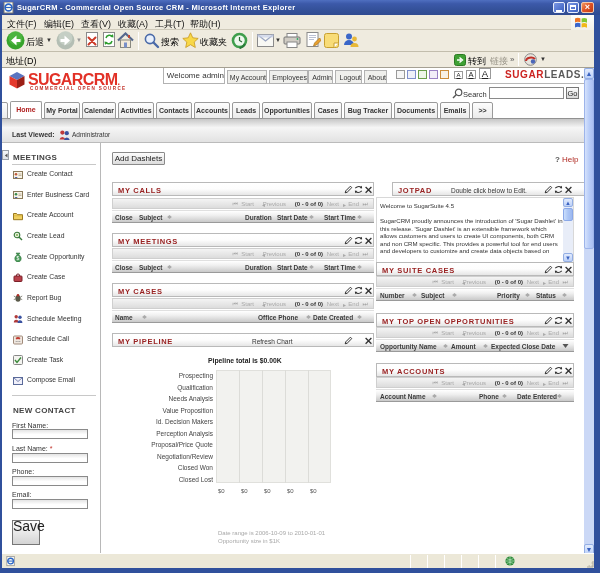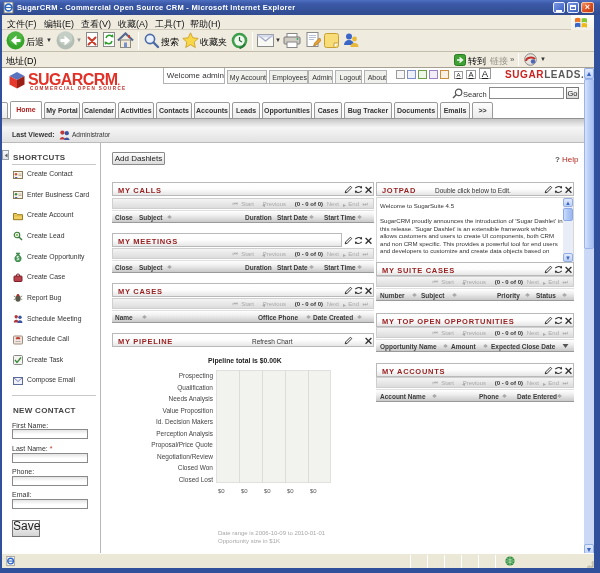--- a/index.html
+++ b/index.html
@@ -245,21 +245,21 @@
       <circle cx="7.8" cy="3.2" r="2.1" fill="#3a52a0"></circle>
       <path d="M4.9 10 a3 3.4 0 0 1 5.8 0 Z" fill="#3a52a0"></path>
     </svg>
   <span class="t" style="left:70px;top:63px;font-size:6.5px;color:#333">Administrator</span>
 
   <div style="left:98px;top:75px;width:1px;height:410px;background:#b8b8b8"></div>
   <div style="left:0px;top:82px;width:7px;height:10px;border:1px solid #9aa0a8;background:linear-gradient(180deg,#f4f6f8,#dfe3e8)"></div>
     <svg style="left:1.5px;top:84.5px" width="4" height="5" viewBox="0 0 4 5">
       <path d="M3.5 0.5 L0.8 2.5 L3.5 4.5 Z" fill="#555"></path>
     </svg>
-  <span class="t" style="left:11px;top:85px;font-size:8px;font-weight:bold;color:#444;letter-spacing:0.3px">SHORTCUTS</span>
+  <span class="t" style="left:11px;top:85px;font-size:8px;font-weight:bold;color:#444;letter-spacing:0.3px">MEETINGS</span>
   <div style="left:10px;top:96px;width:84px;height:1px;background:#c8c8c8"></div>
   <div id="shortcuts">
 <svg style="left:11px;top:102px" width="10" height="10" viewBox="0 0 10 10">
         <rect x="0.5" y="1.5" width="9" height="7" fill="#f8f4e8" stroke="#8a7a5a"></rect>
         <circle cx="3" cy="4.3" r="1.3" fill="#c05a3a"></circle>
         <path d="M1.5 8 a1.8 2 0 0 1 3.2 0" fill="#3a52a0"></path>
         <path d="M5.5 4h3M5.5 5.5h3" stroke="#9a8a6a" stroke-width="0.6"></path>
       </svg>
 <span class="sc-item" style="left:25px;top:102px">Create Contact</span>
 <svg style="left:11px;top:122px" width="10" height="10" viewBox="0 0 10 10">
@@ -325,21 +325,21 @@
   <div style="left:10px;top:327px;width:84px;height:1px;background:#c8c8c8"></div>
   <span class="t" style="left:11px;top:338px;font-size:8px;font-weight:bold;color:#444;letter-spacing:0.3px">NEW CONTACT</span>
   <span class="flbl" style="left:10px;top:354px">First Name:</span>
   <div class="fld" style="left:10px;top:361px"></div>
   <span class="flbl" style="left:10px;top:377px">Last Name: <span style="position:static;color:#c03028">*</span></span>
   <div class="fld" style="left:10px;top:385px"></div>
   <span class="flbl" style="left:10px;top:400px">Phone:</span>
   <div class="fld" style="left:10px;top:408px"></div>
   <span class="flbl" style="left:10px;top:423px">Email:</span>
   <div class="fld" style="left:10px;top:431px"></div>
-  <div style="left:10px;top:452px;width:28px;height:17px;border:1px solid #777;background:linear-gradient(180deg,#fdfdfd,#d4d4d4);font-size:12px;color:#222;text-align:right;line-height:10px">Save</div>
+  <div style="left:10px;top:452px;width:28px;height:25px;border:1px solid #777;background:linear-gradient(180deg,#fdfdfd,#d4d4d4);font-size:14px;color:#222;text-align:right;line-height:10px">Save</div>
 
   <div style="left:110px;top:84px;width:53px;height:13px;border:1px solid #8a8a8a;background:linear-gradient(180deg,#fdfdfd,#dcdcdc);font-size:8px;color:#222;text-align:center;line-height:12px;border-radius:1px">Add Dashlets</div>
   <span class="t" style="left:553px;top:87px;font-size:8px;color:#555;font-weight:bold">?</span>
   <span class="t" style="left:560px;top:87px;font-size:8px;color:#b02a22">Help</span>
   <div id="dashlets">
 <div class="dtitle" style="left:110px;top:114px;width:262px">
         <span class="nm">MY CALLS</span>
       </div>
 <svg style="left:342px;top:117px" width="9" height="9" viewBox="0 0 9 9">
         <path d="M6.4 1.2 L7.8 2.6 L3.2 7.2 L1.2 7.8 L1.8 5.8 Z" fill="none" stroke="#333" stroke-width="1"></path>
@@ -374,21 +374,21 @@
 <span style="left:133px">Duration</span>
 <span style="left:165px">Start Date</span>
 <svg class="sdia" style="left:197px;top:4px" width="6" height="5" viewBox="0 0 6 5">
           <path d="M3 0 L6 2.5 L3 5 L0 2.5 Z" fill="#aaa"></path>
         </svg>
 <span style="left:212px">Start Time</span>
 <svg class="sdia" style="left:245px;top:4px" width="6" height="5" viewBox="0 0 6 5">
           <path d="M3 0 L6 2.5 L3 5 L0 2.5 Z" fill="#aaa"></path>
         </svg>
 </div>
-<div class="dtitle" style="left:110px;top:165px;width:230px">
+<div class="dtitle" style="left:110px;top:165px;width:262px">
         <span class="nm">MY MEETINGS</span>
       </div>
 <svg style="left:342px;top:168px" width="9" height="9" viewBox="0 0 9 9">
         <path d="M6.4 1.2 L7.8 2.6 L3.2 7.2 L1.2 7.8 L1.8 5.8 Z" fill="none" stroke="#333" stroke-width="1"></path>
         <path d="M1.2 7.8 L2.6 7.4 L1.6 6.4 Z" fill="#333"></path>
       </svg>
 <svg style="left:352px;top:168px" width="9" height="9" viewBox="0 0 9 9">
         <path d="M1.2 3.2 Q4.5 0.2 7.6 2.6" fill="none" stroke="#333" stroke-width="1.1"></path>
         <path d="M7.8 5.8 Q4.5 8.8 1.4 6.4" fill="none" stroke="#333" stroke-width="1.1"></path>
         <path d="M7.9 0.8 L8.1 3.6 L5.6 3.0 Z" fill="#333"></path>
@@ -492,21 +492,21 @@
 <span class="t" style="left:88px;top:384.5px;width:123px;text-align:right;font-size:6.5px;color:#444">Negotiation/Review</span>
 <span class="t" style="left:88px;top:396.0px;width:123px;text-align:right;font-size:6.5px;color:#444">Closed Won</span>
 <span class="t" style="left:88px;top:407.5px;width:123px;text-align:right;font-size:6.5px;color:#444">Closed Lost</span>
 <span class="t" style="left:216px;top:420px;font-size:6px;color:#555">$0</span>
 <span class="t" style="left:239px;top:420px;font-size:6px;color:#555">$0</span>
 <span class="t" style="left:262px;top:420px;font-size:6px;color:#555">$0</span>
 <span class="t" style="left:285px;top:420px;font-size:6px;color:#555">$0</span>
 <span class="t" style="left:308px;top:420px;font-size:6px;color:#555">$0</span>
 <span class="t" style="left:216px;top:462px;font-size:6px;color:#a8a8a8">Date range is 2006-10-09 to 2010-01-01</span>
 <span class="t" style="left:216px;top:469.5px;font-size:6px;color:#a8a8a8">Opportunity size in $1K</span>
-<div class="dtitle" style="left:374px;top:114px;width:198px">
+<div class="dtitle" style="left:390px;top:114px;width:198px">
         <span class="nm">JOTPAD</span>
         <span style="left:58px;top:4px;font-size:6.5px;color:#333;white-space:nowrap">Double click below to Edit.</span>
       </div>
 <svg style="left:542px;top:117px" width="9" height="9" viewBox="0 0 9 9">
         <path d="M6.4 1.2 L7.8 2.6 L3.2 7.2 L1.2 7.8 L1.8 5.8 Z" fill="none" stroke="#333" stroke-width="1"></path>
         <path d="M1.2 7.8 L2.6 7.4 L1.6 6.4 Z" fill="#333"></path>
       </svg>
 <svg style="left:552px;top:117px" width="9" height="9" viewBox="0 0 9 9">
         <path d="M1.2 3.2 Q4.5 0.2 7.6 2.6" fill="none" stroke="#333" stroke-width="1.1"></path>
         <path d="M7.8 5.8 Q4.5 8.8 1.4 6.4" fill="none" stroke="#333" stroke-width="1.1"></path>

